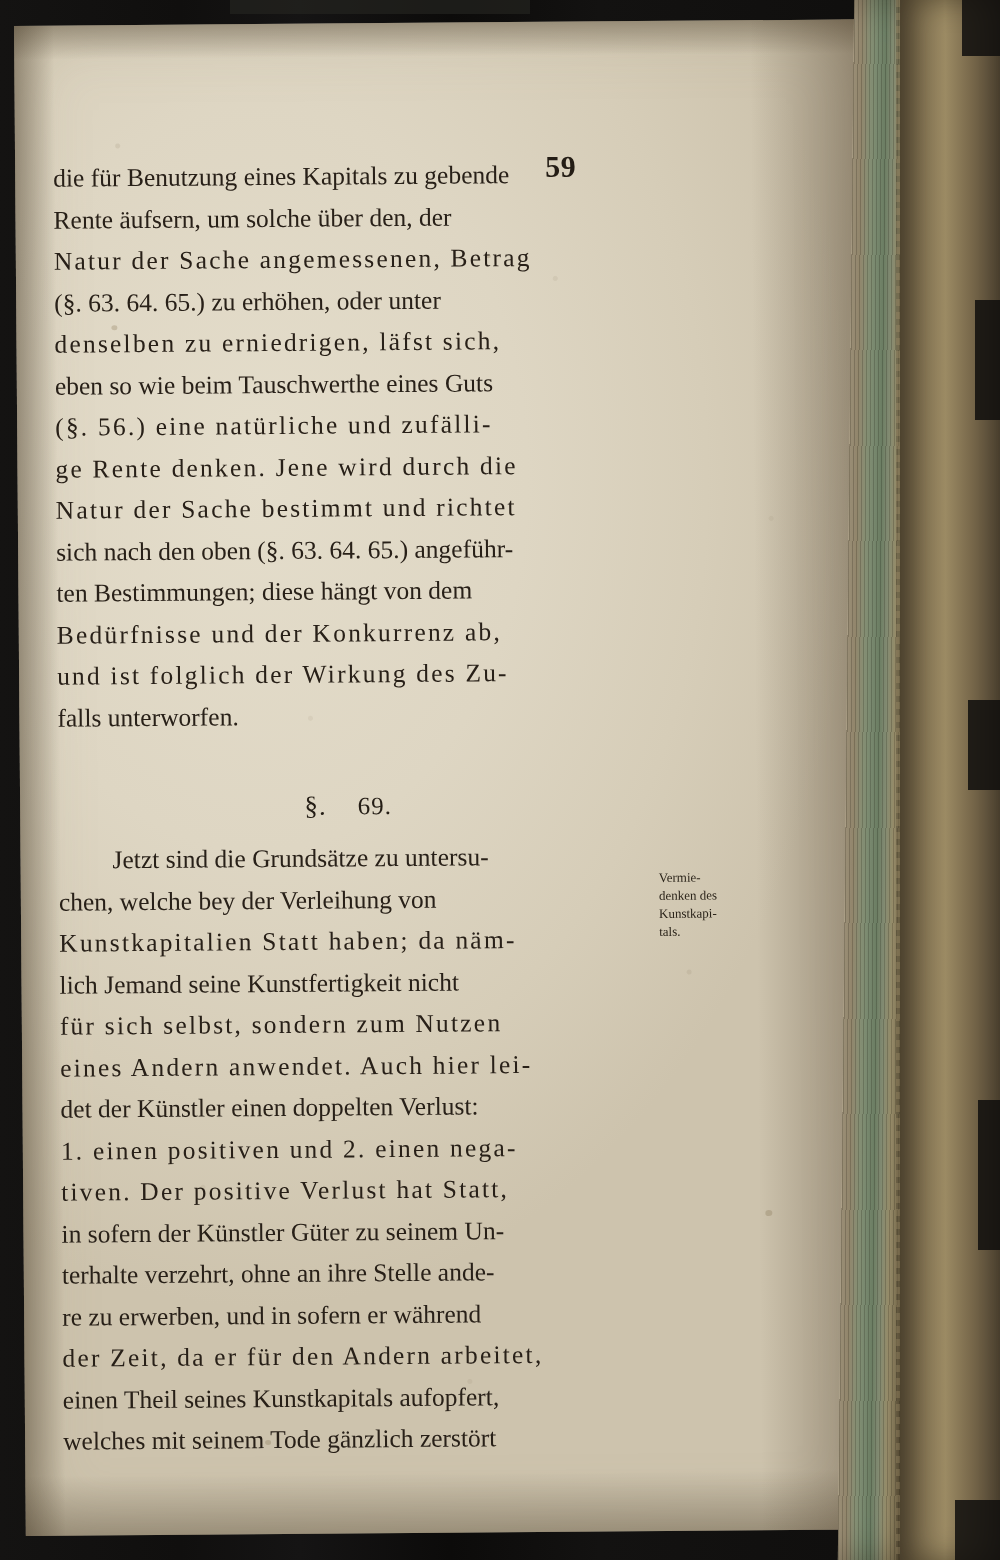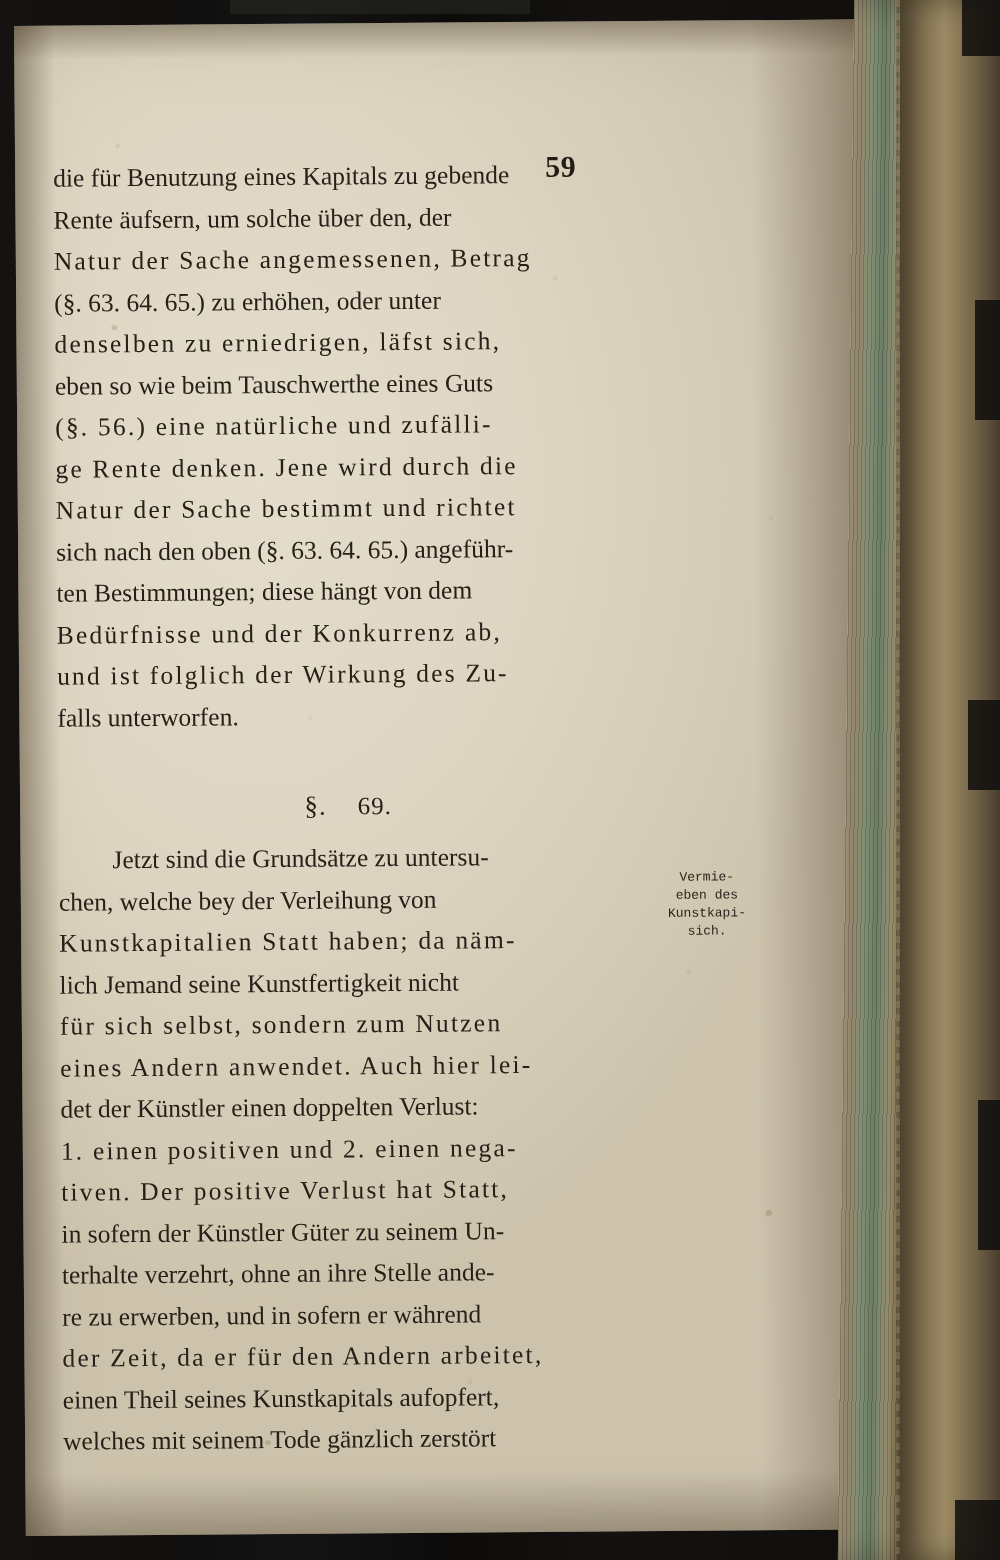--- a/index.html
+++ b/index.html
@@ -138,23 +138,22 @@
   .indent { display: inline-block; width: 54px; }
 
   
   .marginal {
     position: absolute;
     left: 638px;
     top: 848px;
     width: 96px;
     font-size: 13px;
     line-height: 18px;
-    text-align: center;
+    text-align: left;
     color: #2b241a;
-    font-family: Liberation Mono, monospace;
   }
 
   
   .fore-edge {
     position: absolute;
     left: 846px; top: 0; width: 62px; height: 1560px;
     background:
       linear-gradient(90deg,
         #b9ad92 0%, #a79a7e 12%,
         #8e9a7e 28%, #7d8f74 40%,
@@ -260,23 +259,23 @@
         <span class="ln stretch">re zu erwerben, und in sofern er während</span>
         <span class="ln stretch sp-wide">der Zeit, da er für den Andern arbeitet,</span>
         <span class="ln stretch">einen Theil seines Kunstkapitals aufopfert,</span>
         <span class="ln stretch">welches mit seinem Tode gänzlich zerstört</span>
       </p>
 
     </div>
 
     <div class="marginal">
       <div>Vermie-</div>
-      <div>eben des</div>
+      <div>denken des</div>
       <div>Kunstkapi-</div>
-      <div>sich.</div>
+      <div>tals.</div>
     </div>
 
     <div class="page-edge-shadow-left"></div>
     <div class="page-edge-shadow-top"></div>
     <div class="page-edge-shadow-bottom"></div>
     <div class="page-gutter-shadow"></div>
   </div>
 
   <div class="fore-edge">
     <div class="fore-edge-lines"></div>

